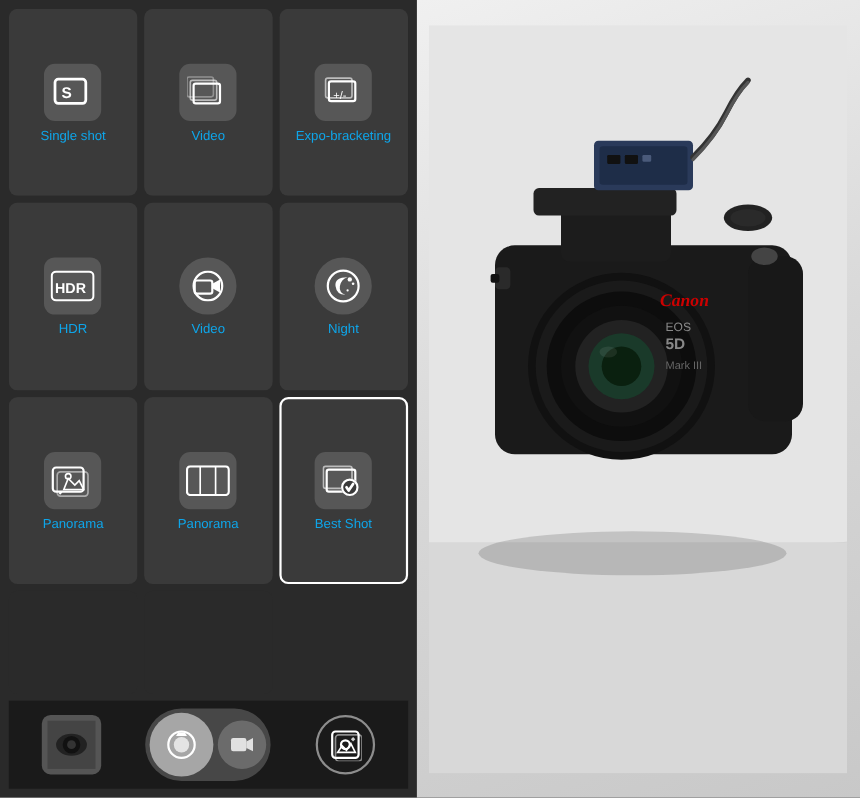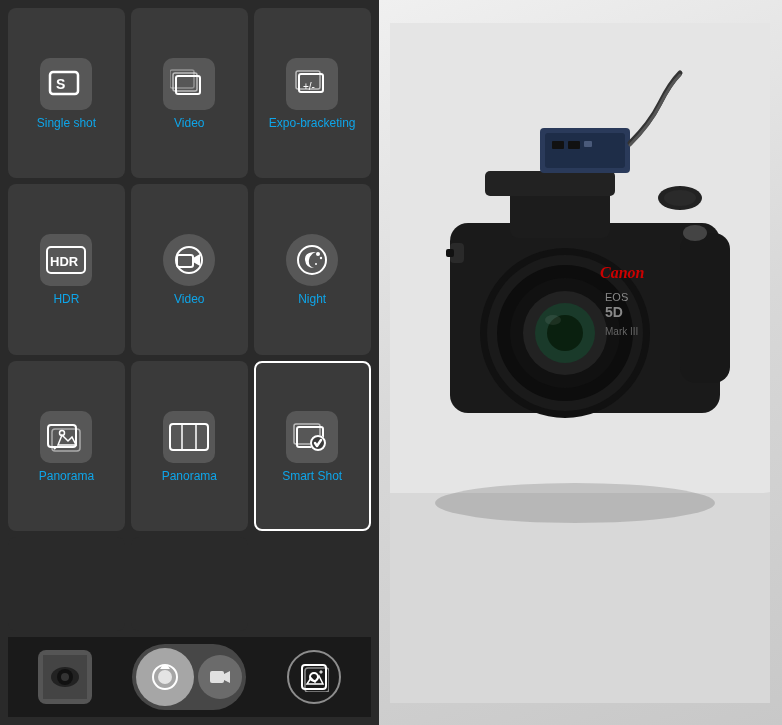--- a/index.html
+++ b/index.html
@@ -270,21 +270,21 @@
     <div class="mode-tile selected">
       <div class="icon-area square">
         <svg width="38" height="32" viewBox="0 0 38 32" fill="none">
           <rect x="4" y="6" width="26" height="20" rx="2" fill="none" stroke="white" stroke-width="2"></rect>
           <rect x="1" y="3" width="26" height="20" rx="2" fill="none" stroke="white" stroke-width="1.5" opacity="0.6"></rect>
           <circle cx="25" cy="22" r="8" fill="#3a3a3a"></circle>
           <circle cx="25" cy="22" r="7" fill="none" stroke="white" stroke-width="2"></circle>
           <path d="M22 22 L24 25 L28 19" stroke="white" stroke-width="2.5" stroke-linecap="round" stroke-linejoin="round"></path>
         </svg>
       </div>
-      <span class="label">Smart Shot</span>
+      <span class="label">Best Shot</span>
     </div>
 
     <div class="mode-tile empty"></div>
     <div class="mode-tile empty"></div>
 
   </div>
 
   <div class="bottom-bar">
     <div class="bottom-thumb">
       <svg width="44" height="44" viewBox="0 0 44 44">

